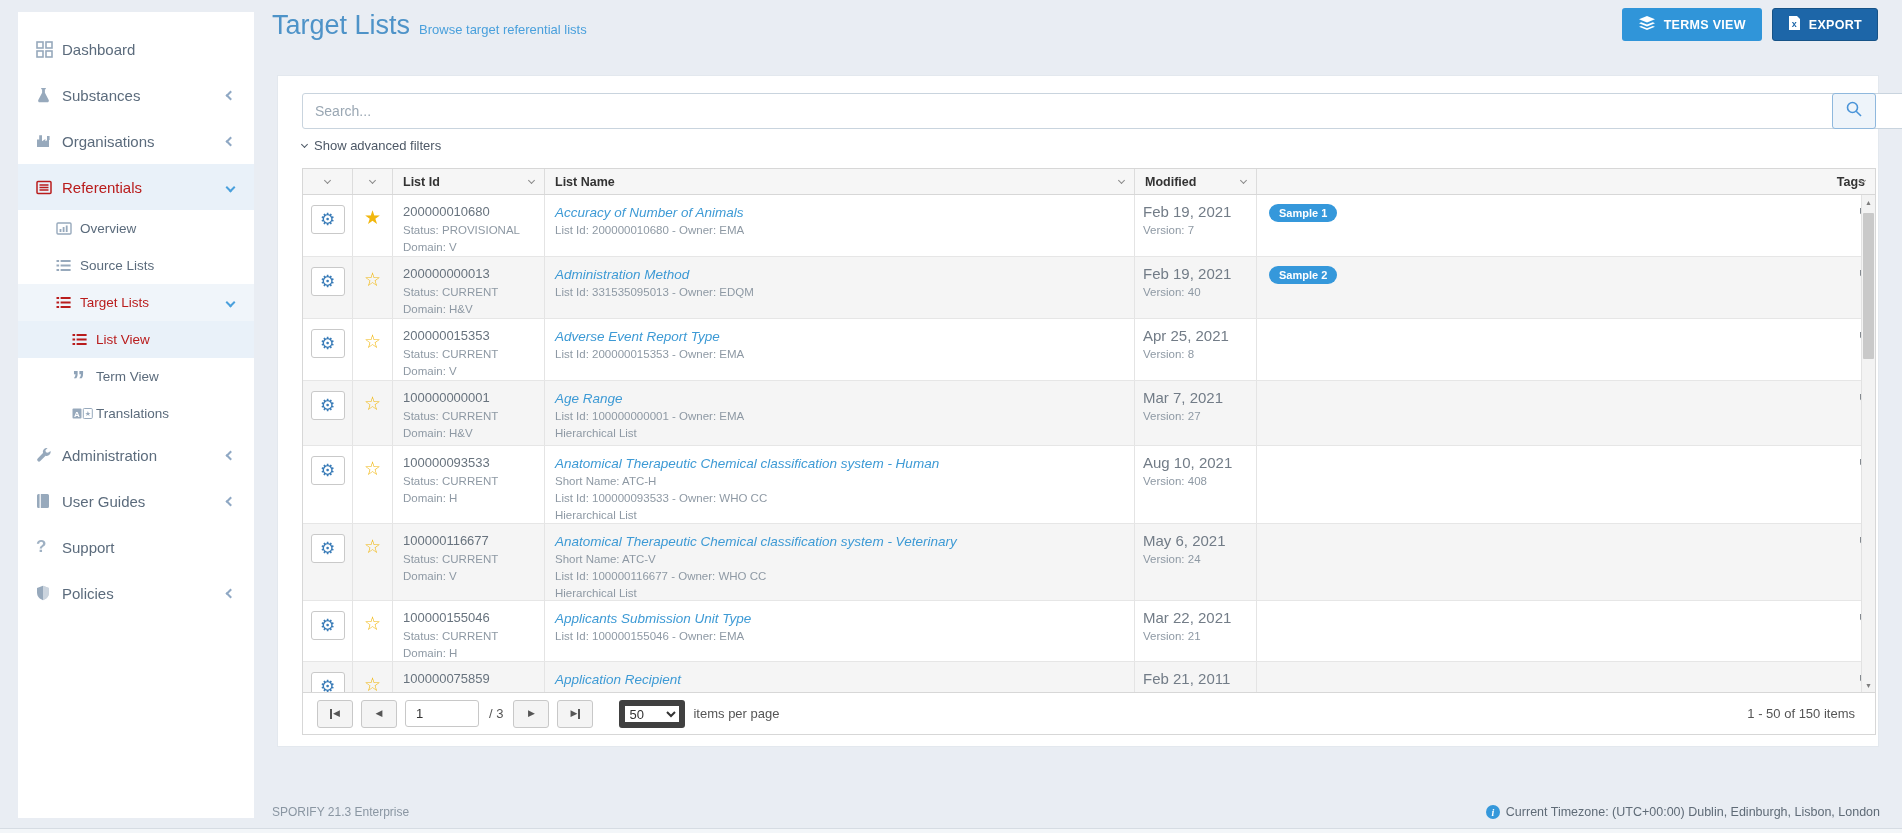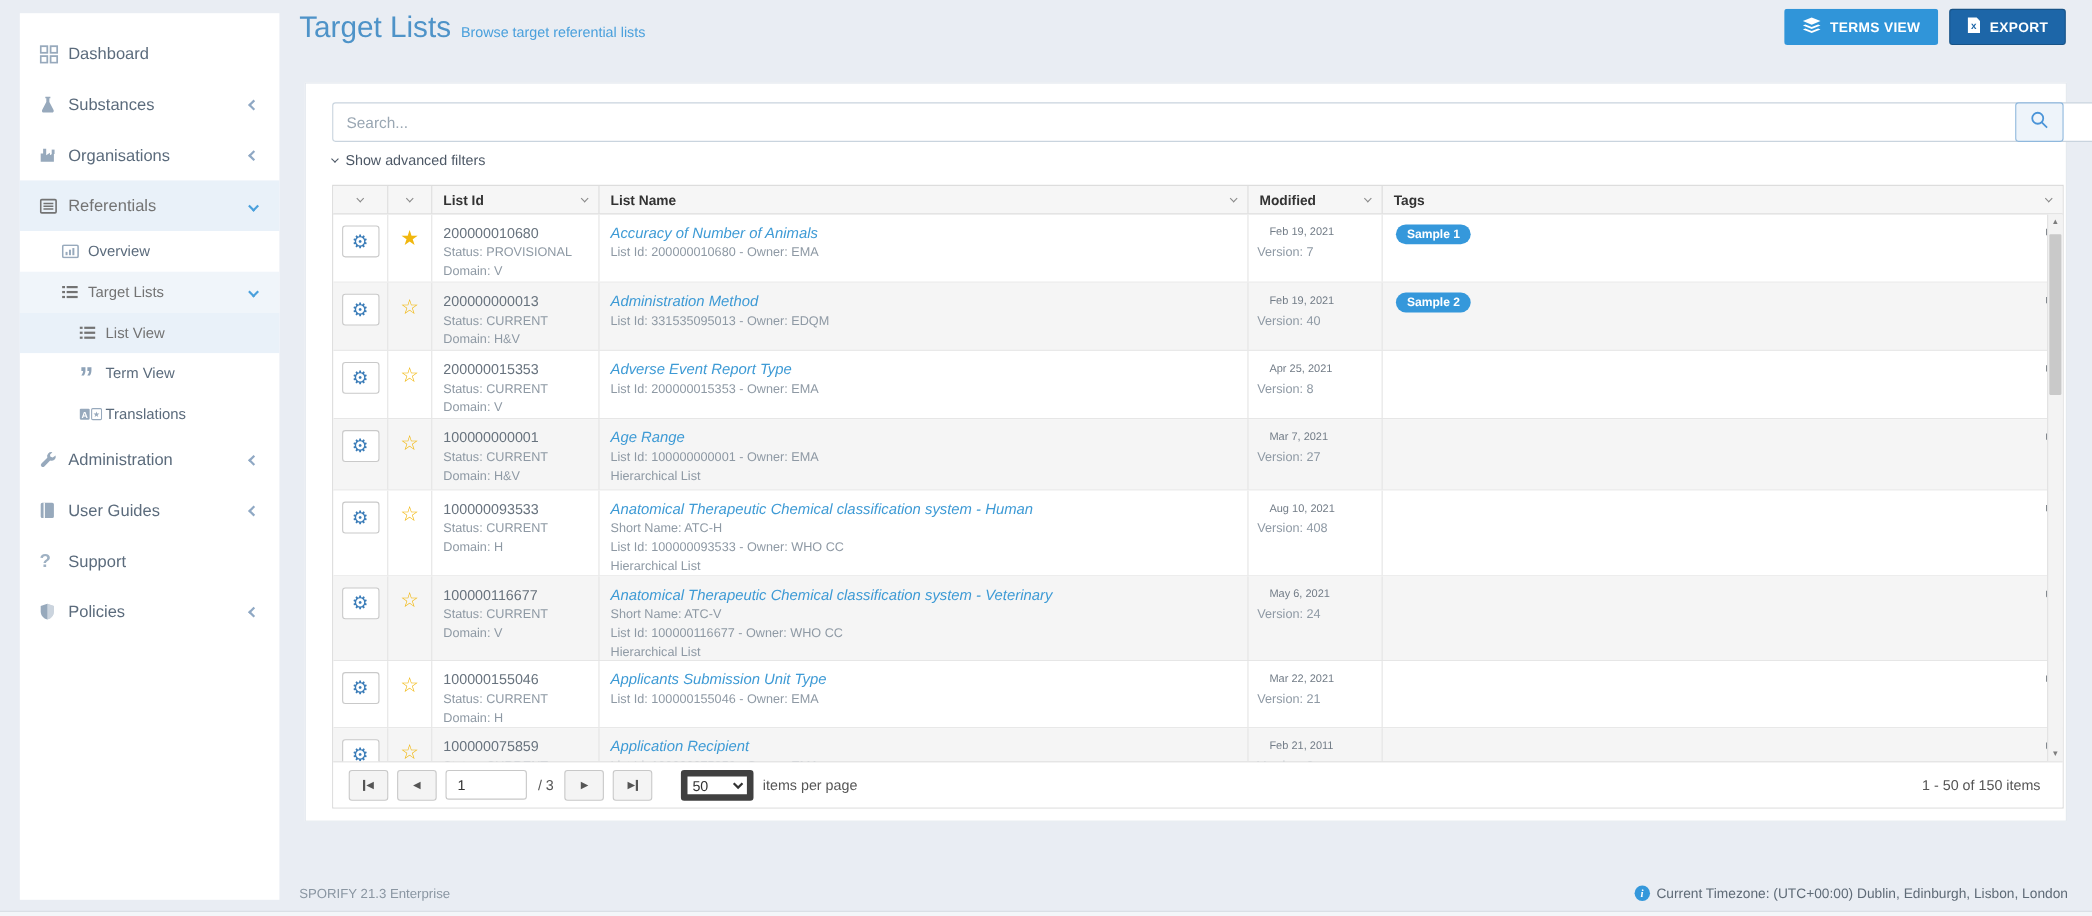--- a/index.html
+++ b/index.html
@@ -21,21 +21,21 @@
   .sidebar { position:absolute; left:18px; top:12px; width:236px; height:806px;
              background:#fff; padding-top:14px; }
   .side-item { position:relative; display:flex; align-items:center; cursor:pointer; }
   .side-item.lvl0 { height:46px; padding-left:18px; font-size:15px;align-items:center; }
   .side-item.lvl1 { height:37px; padding-left:38px; font-size:13.5px; }
   .side-item.lvl2 { height:37px; padding-left:54px; font-size:13.5px; }
   .s-icon { width:26px; display:flex; align-items:center; justify-content:flex-start;
             color:#97a9bc; flex:none; }
   .lvl1 .s-icon, .lvl2 .s-icon { width:24px; }
   .s-label { color:#5b6b7c; white-space:nowrap; }
-  .side-item.active .s-label, .side-item.active .s-icon { color:#737373; }
+  .side-item.active .s-label, .side-item.active .s-icon { color:#b91c1c; }
   .side-item.hl-strong { background:#e9f1f9; }
   .side-item.hl-soft   { background:#f0f5fa; }
   .side-chev { position:absolute; right:20px; color:#8fa8c4; }
   .side-item.active .side-chev { color:#4aa0dc; }
   .quote-glyph { font-size:26px; font-weight:700; line-height:8px; color:#8fa3b8; position:relative; top:3px;}
   .q-glyph { font-size:17px; font-weight:700; color:#9fb1c3; }
 
   
   .page-header { position:absolute; left:272px; top:10px; display:flex; align-items:baseline; gap:9px; }
   .page-title { font-size:27px; color:#4e93c8; font-weight:400; }
@@ -62,21 +62,21 @@
   .adv-filters .chev { color:#4d5866; margin-top:-3px; }
 
   
   .table-wrap { position:absolute; left:24px; top:92px; width:1574px;
                 border:1px solid #d7d7d7; background:#fff; }
   .t-header { display:grid; grid-template-columns:50px 40px 152px 590px 122px 1fr 30px;
               height:26px; background:#f6f6f6; border-bottom:1px solid #d7d7d7; }
   .th { position:relative; display:flex; align-items:center; padding:0 10px;
         font-size:12.5px; font-weight:bold; color:#333; cursor:pointer; }
   .th:not(.th-last) { border-right:1px solid #dcdcdc; }
-  .th-last { grid-column:6 / 8; }
+  .th-last { grid-column:6 / 8;justify-content:flex-end; }
   .th .th-chev { position:absolute; right:10px; color:#8a8a8a; margin-top:-2px; }
   .th.center { justify-content:center; }
   .th.center .th-chev { position:static; }
   .t-body { position:relative; height:497px; overflow:hidden; }
   .t-row { display:grid; grid-template-columns:50px 40px 152px 590px 122px 1fr 30px;
            border-bottom:1px solid #e6e6e6; background:#fff; }
   .t-row.alt { background:#f5f5f5; }
   .cell { padding-top:8px; }
   .cell.bordered { border-right:1px solid #e4e4e4; }
   .c-action { display:flex; justify-content:center; align-items:flex-start; }
@@ -84,21 +84,21 @@
               border-radius:3px; cursor:pointer; display:flex; align-items:center; justify-content:center; }
   .gear-glyph { font-size:17px; color:#3a7cb8; line-height:1; }
   .c-star { display:flex; justify-content:center; align-items:flex-start; }
   .star { font-size:19px; line-height:1; margin-top:5px; color:#f1b70e; cursor:pointer; }
   .c-id { padding-left:10px; }
   .id-main { font-size:13px; color:#68737e; line-height:18px; }
   .sub-line { font-size:11.5px; color:#8e99a4; line-height:15px; margin-top:2px; }
   .c-name { padding-left:10px; }
   .name-link { font-size:13.5px; color:#3d9ad5; line-height:17px; text-decoration:none; cursor:pointer; display:inline-block;font-style:italic; }
   .c-mod { padding-left:8px; }
-  .date-main { font-size:10px; color:#727c87; line-height:18px;margin-left:11px; }
+  .date-main { font-size:15px; color:#727c87; line-height:18px; }
   .c-tags { padding-left:12px; }
   .pill { display:inline-block; background:#3598db; color:#fff; font-size:11px; font-weight:bold;
           padding:3px 10px; border-radius:10px; margin-right:6px; }
   .c-tagicon { display:flex; justify-content:flex-end; padding-right:2px; }
   .c-tagicon svg { margin-top:4px; }
 
   
   .v-scroll { position:absolute; right:0; top:26px; width:14px; height:497px;
               background:#f3f3f3; border-left:1px solid #e2e2e2; }
   .v-arrow { position:absolute; left:0; width:13px; height:14px; display:flex;
@@ -185,20 +185,35 @@
           <svg width="16" height="13" viewBox="0 0 16 13">
             <rect x="1" y="1" width="14" height="11" rx="1" fill="none" stroke="currentColor" stroke-width="1.4"></rect>
             <g fill="currentColor">
               <rect x="3.6" y="7" width="1.8" height="3"></rect>
               <rect x="6.7" y="5" width="1.8" height="5"></rect>
               <rect x="9.8" y="3.5" width="1.8" height="6.5"></rect>
             </g>
           </svg>
         </span>
         <span class="s-label">Overview</span>
+      </div>
+      <div class="side-item lvl1">
+        <span class="s-icon">
+          <svg width="15" height="13" viewBox="0 0 15 13">
+            <g fill="currentColor">
+              <rect x="0.5" y="1" width="2.6" height="2"></rect>
+              <rect x="4.6" y="1" width="10" height="2"></rect>
+              <rect x="0.5" y="5.5" width="2.6" height="2"></rect>
+              <rect x="4.6" y="5.5" width="10" height="2"></rect>
+              <rect x="0.5" y="10" width="2.6" height="2"></rect>
+              <rect x="4.6" y="10" width="10" height="2"></rect>
+            </g>
+          </svg>
+        </span>
+        <span class="s-label">Source Lists</span>
       </div>
       <div class="side-item lvl1 active hl-soft">
         <span class="s-icon">
           <svg width="15" height="13" viewBox="0 0 15 13">
             <g fill="currentColor">
               <rect x="0.5" y="1" width="2.6" height="2"></rect>
               <rect x="4.6" y="1" width="10" height="2"></rect>
               <rect x="0.5" y="5.5" width="2.6" height="2"></rect>
               <rect x="4.6" y="5.5" width="10" height="2"></rect>
               <rect x="0.5" y="10" width="2.6" height="2"></rect>

